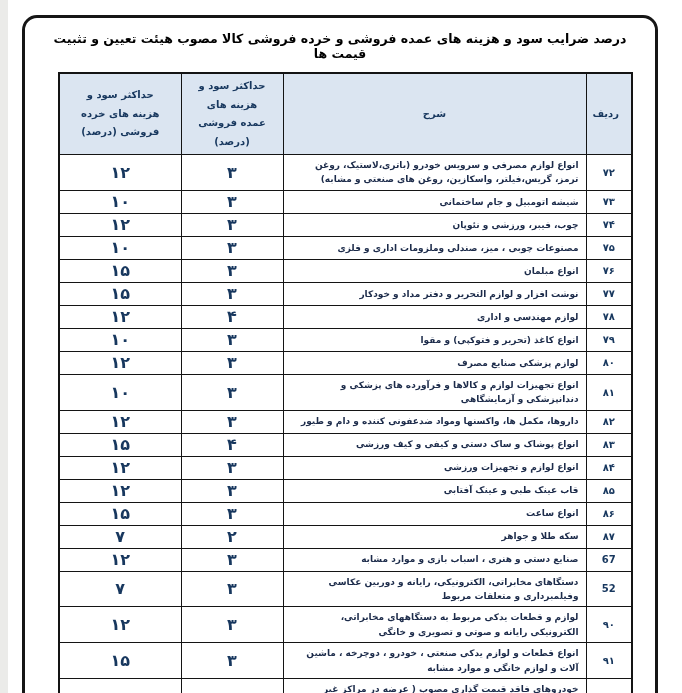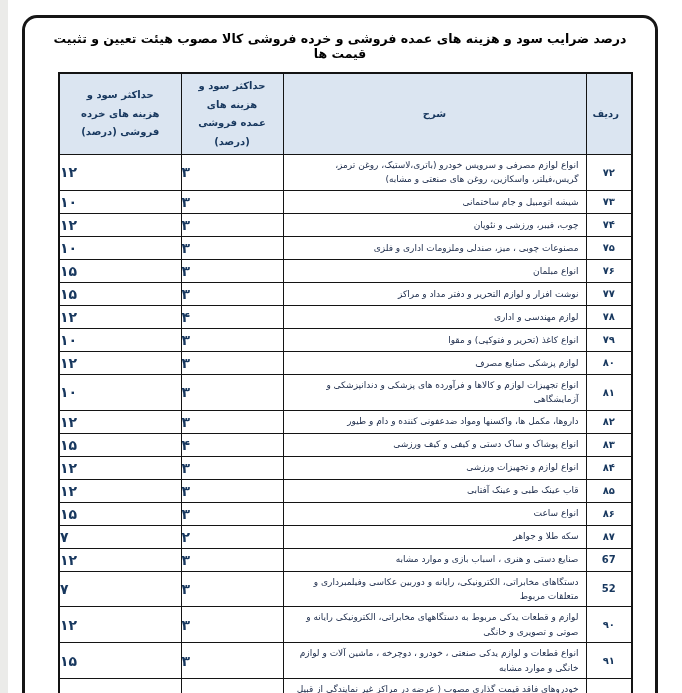--- a/index.html
+++ b/index.html
@@ -64,28 +64,28 @@
   .ptable tbody tr{height:23px;}
   .cell-rowno{
     text-align:center;
     font-size:10px;
     font-weight:bold;
     color:var(--number-text);
   }
   .cell-desc{
     text-align:right;
     font-size:9px;
-    font-weight:normal;
+    font-weight:bold;
     line-height:1.6;
     color:var(--body-text);
     padding:3px 7px;
   }
   .cell-num{
-    text-align:left;
-    font-size:14px;
+    text-align:center;
+    font-size:16px;
     font-weight:bold;
     color:var(--number-text);
   }
 </style>
 </head>
 <body>
 
 <div class="page-edge"></div>
 
 <div class="page-frame">
@@ -132,21 +132,21 @@
           <td class="cell-num">۱۰</td>
         </tr>
         <tr>
           <td class="cell-rowno">۷۶</td>
           <td class="cell-desc">انواع مبلمان</td>
           <td class="cell-num">۳</td>
           <td class="cell-num">۱۵</td>
         </tr>
         <tr>
           <td class="cell-rowno">۷۷</td>
-          <td class="cell-desc">نوشت افزار و لوازم التحریر و دفتر مداد و مراکز</td>
+          <td class="cell-desc">نوشت افزار و لوازم التحریر و دفتر مداد و خودکار</td>
           <td class="cell-num">۳</td>
           <td class="cell-num">۱۵</td>
         </tr>
         <tr>
           <td class="cell-rowno">۷۸</td>
           <td class="cell-desc">لوازم مهندسی و اداری</td>
           <td class="cell-num">۴</td>
           <td class="cell-num">۱۲</td>
         </tr>
         <tr>

